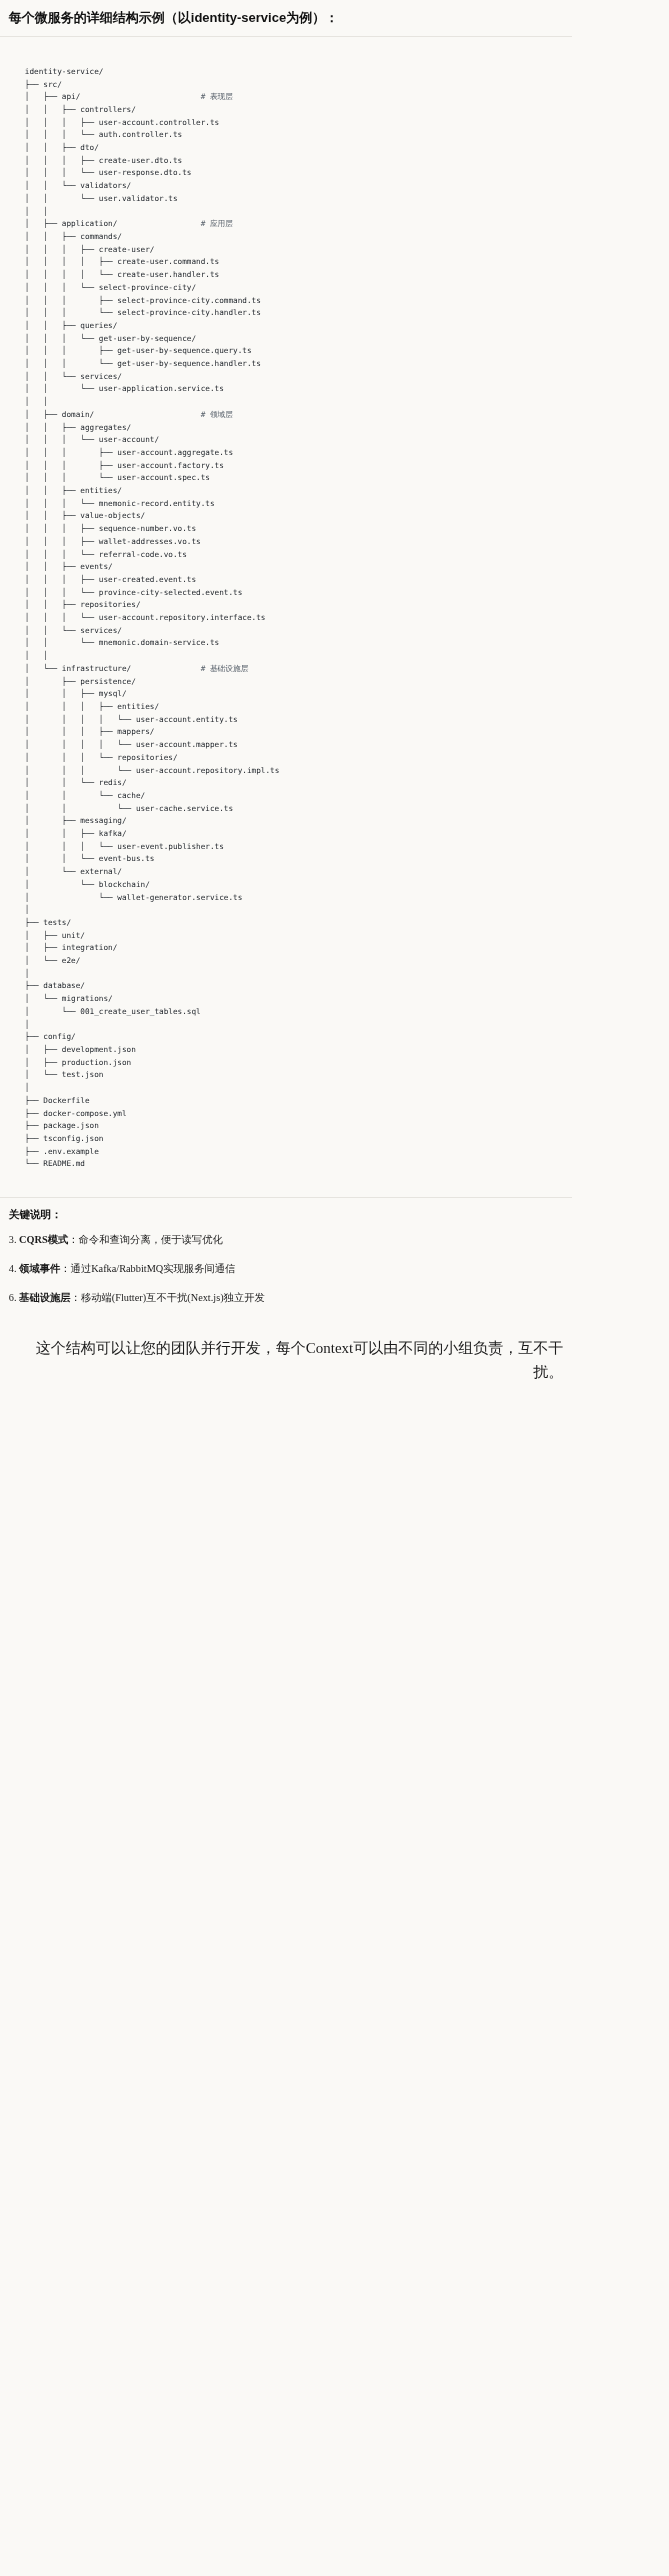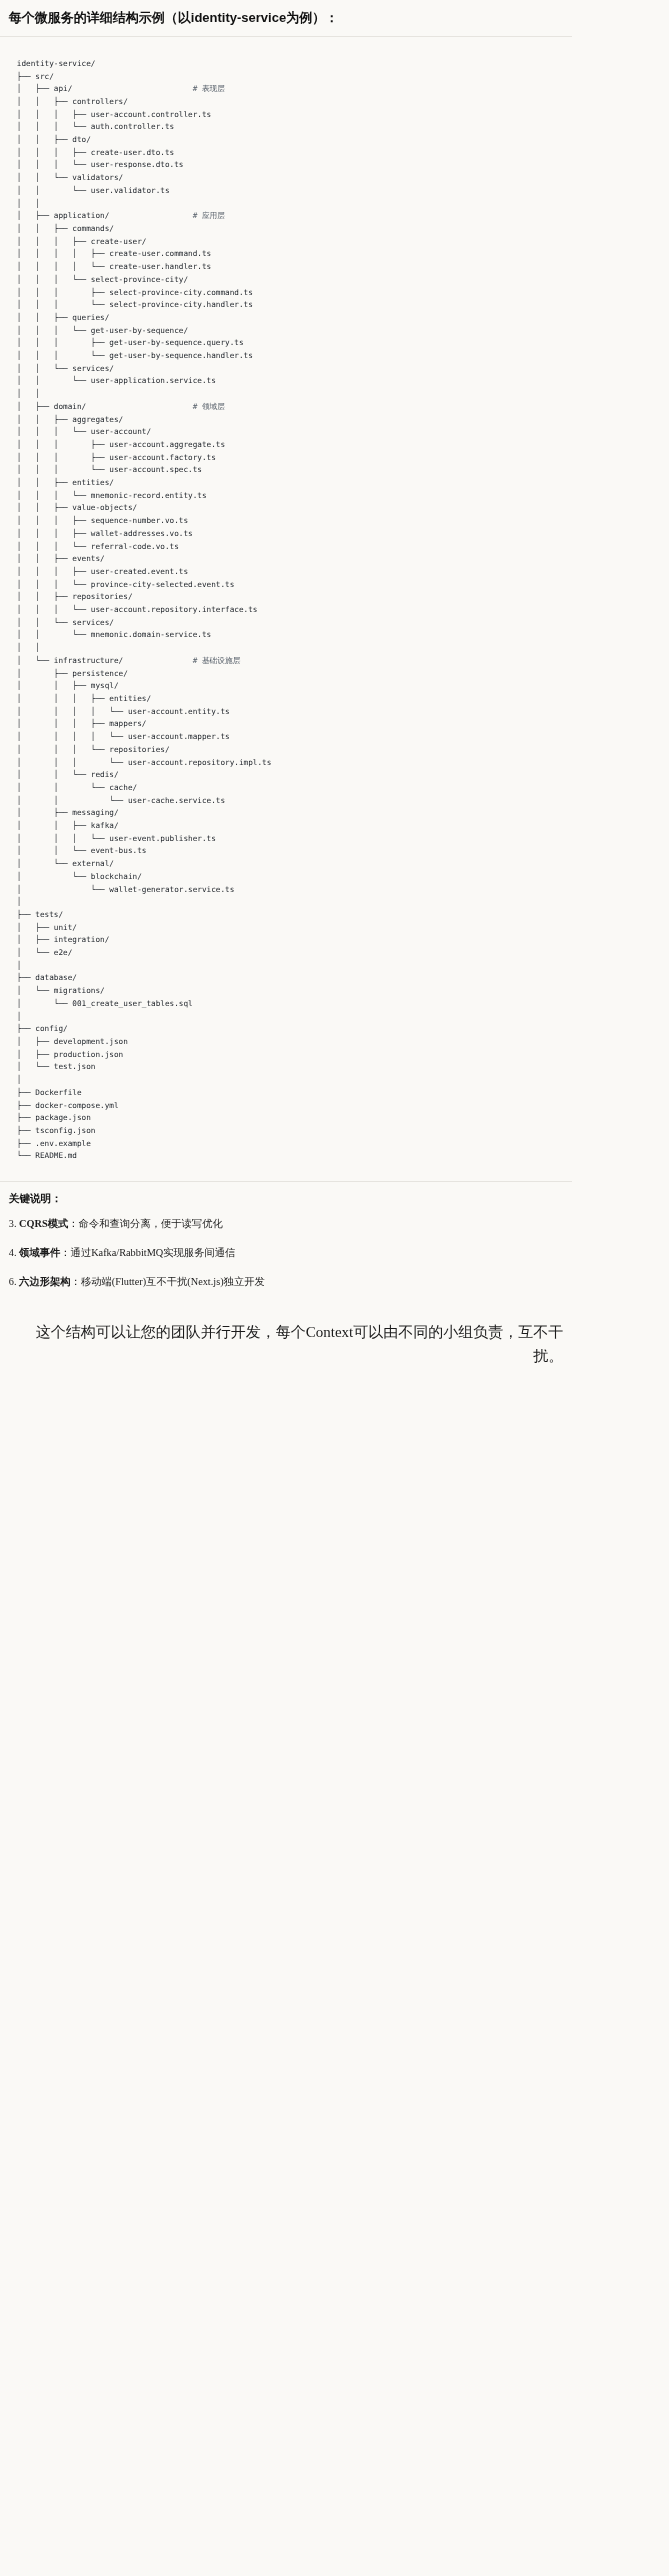--- a/index.html
+++ b/index.html
@@ -31,21 +31,21 @@
     border-bottom: 0.6px solid #e6e4df;
   }
 
   
   .tree-block {
     margin: 0;
     padding: 12.5px 8.8px 10px 8.8px;
     border-bottom: 0.6px solid #e6e4df;
   }
   pre.tree {
-    margin: 8px;
+    margin: 16px;
     padding: 0;
     font-family: "DejaVu Sans Mono", "Liberation Mono", monospace;
     font-size: 7.7px;
     line-height: 12.7px;
     color: #24292f;
     white-space: pre;
     overflow: visible;
     letter-spacing: 0px;
   }
   pre.tree .cmt {
@@ -186,20 +186,20 @@
 ├── tsconfig.json
 ├── .env.example
 └── README.md</pre>
   </div>
 
   <div class="notes">
     <div class="notes-title">关键说明：</div>
     <ol class="notes-list">
         <li><span class="num">3. </span><span class="term">CQRS模式</span><span>：</span><span>命令和查询分离，便于读写优化</span></li>
         <li><span class="num">4. </span><span class="term">领域事件</span><span>：</span><span>通过Kafka/RabbitMQ实现服务间通信</span></li>
-        <li><span class="num">6. </span><span class="term">六边形架构</span><span>：</span><span>移动端(Flutter)互不干扰(Next.js)独立开发</span></li>
+        <li><span class="num">6. </span><span class="term">基础设施层</span><span>：</span><span>移动端(Flutter)互不干扰(Next.js)独立开发</span></li>
       </ol>
   </div>
 
   <p class="closing">这个结构可以让您的团队并行开发，每个Context可以由不同的小组负责，互不干扰。</p>
 
 </div>
 
 
 </body></html>

